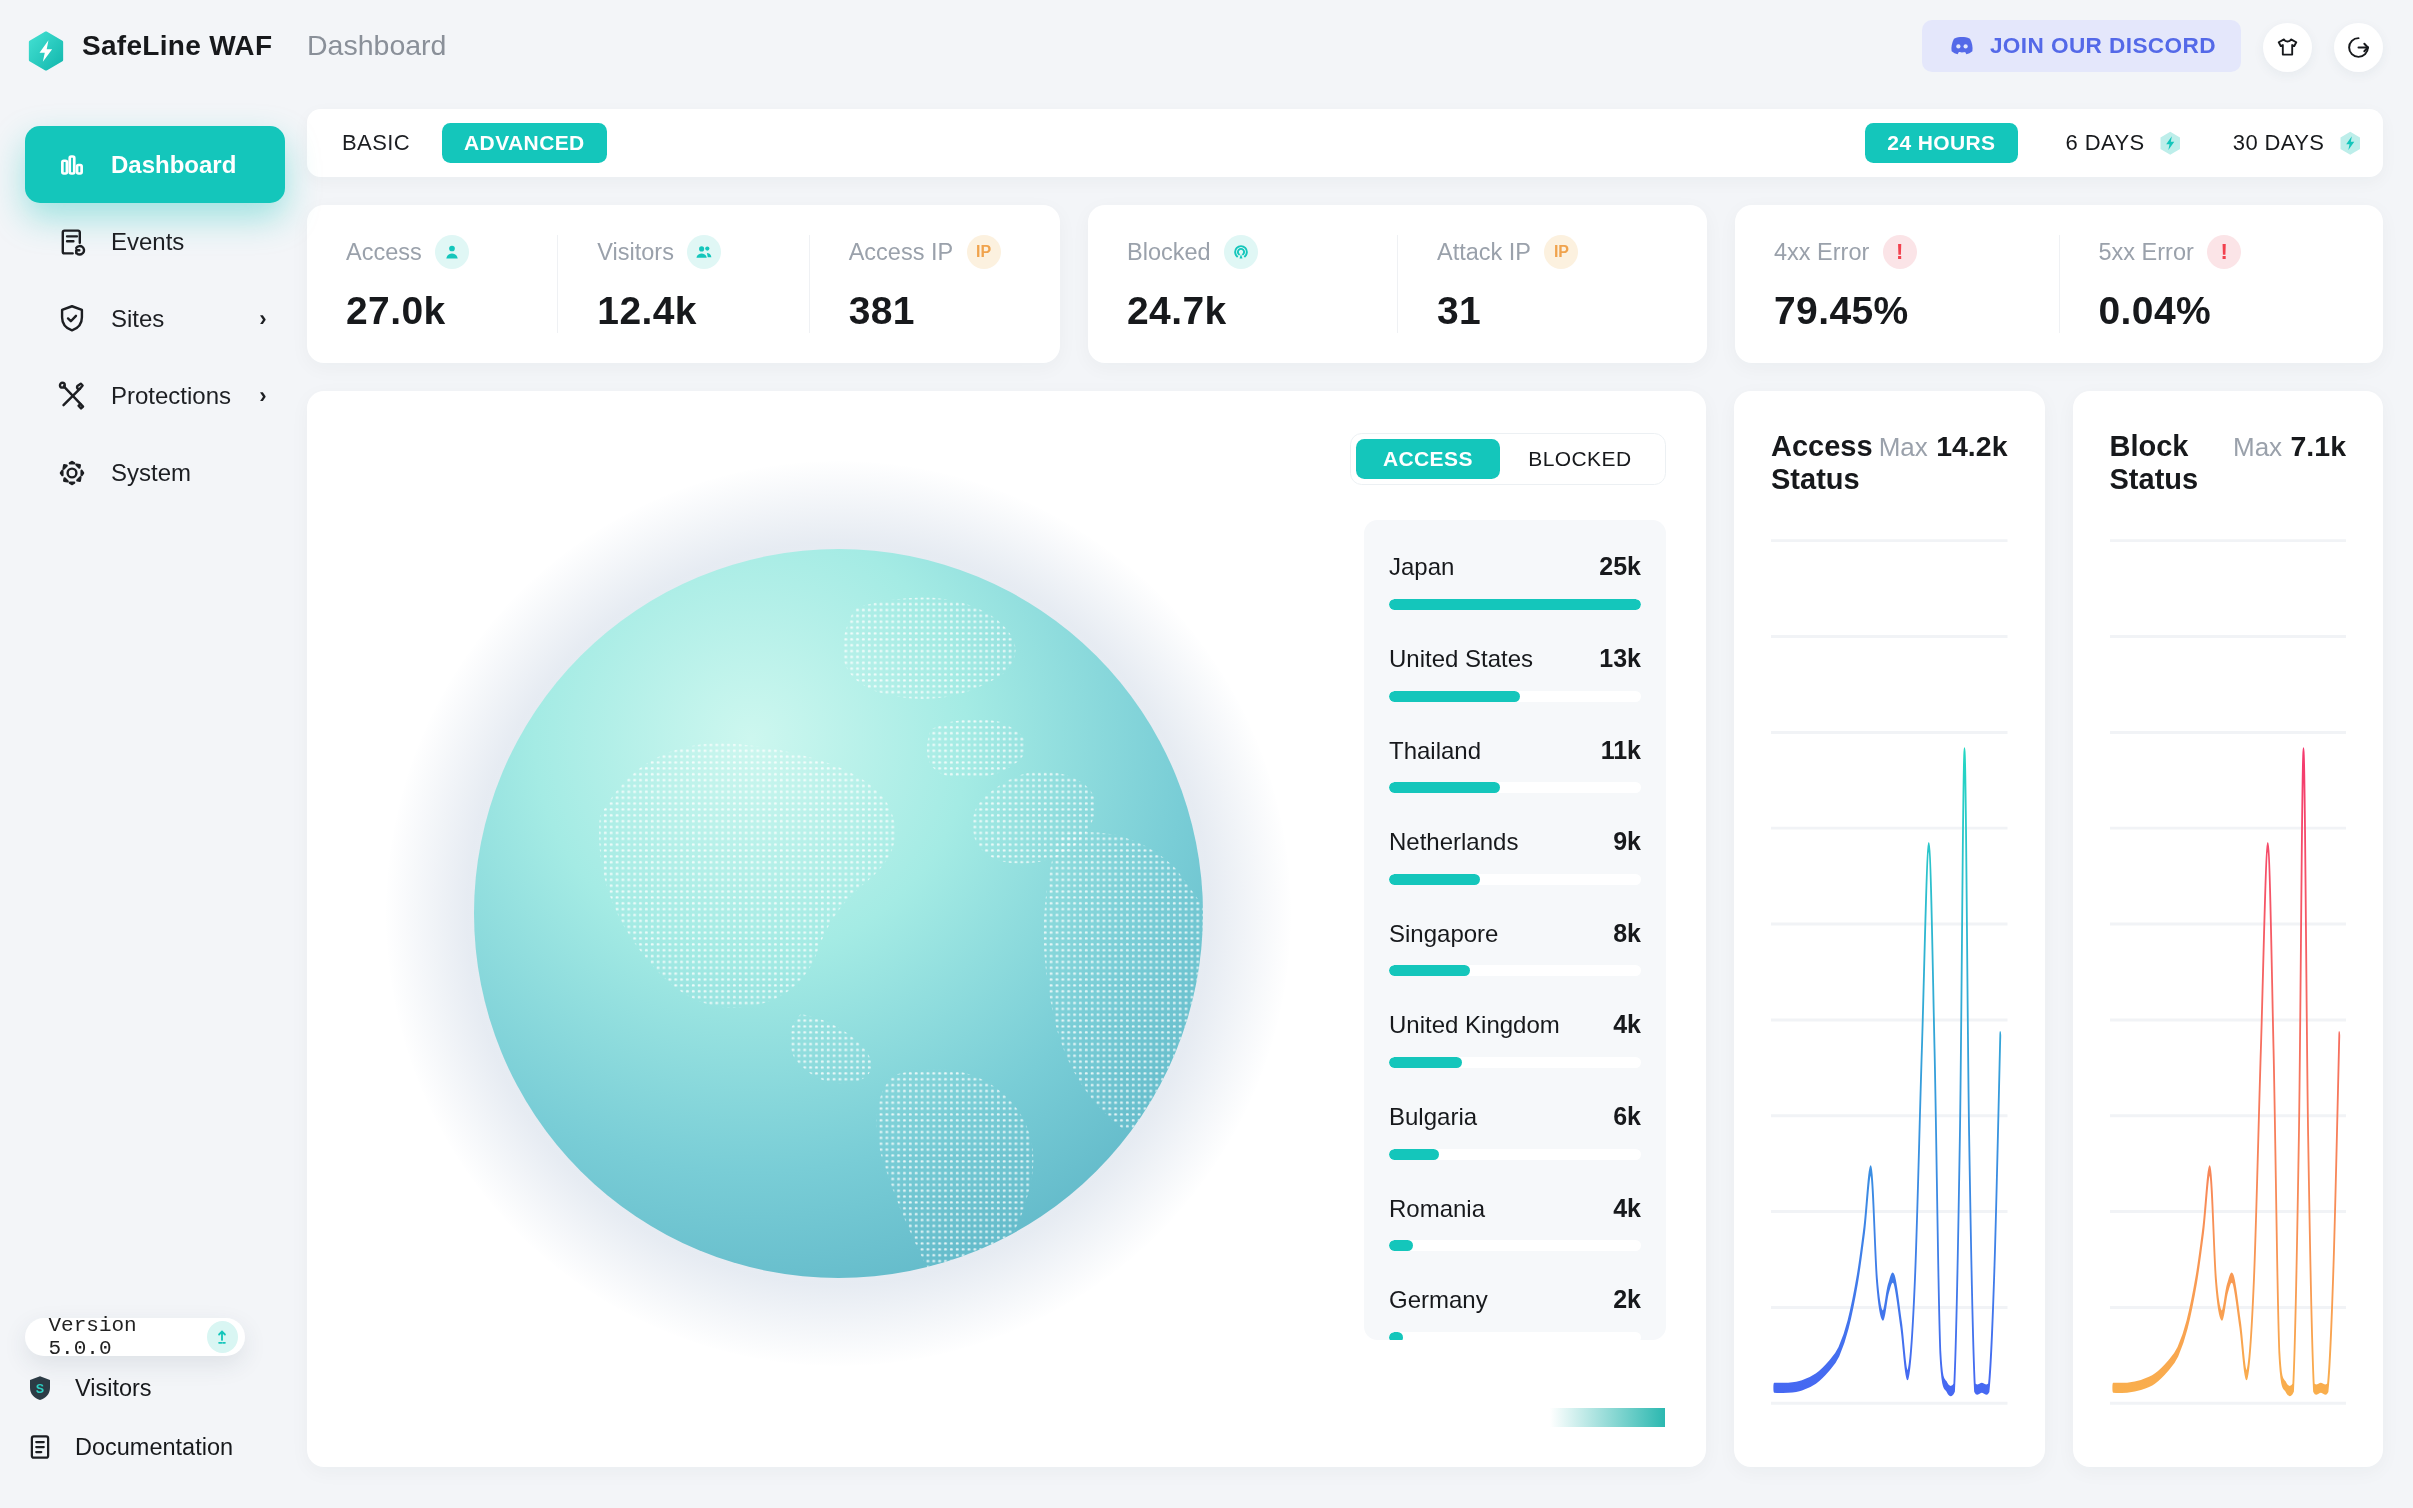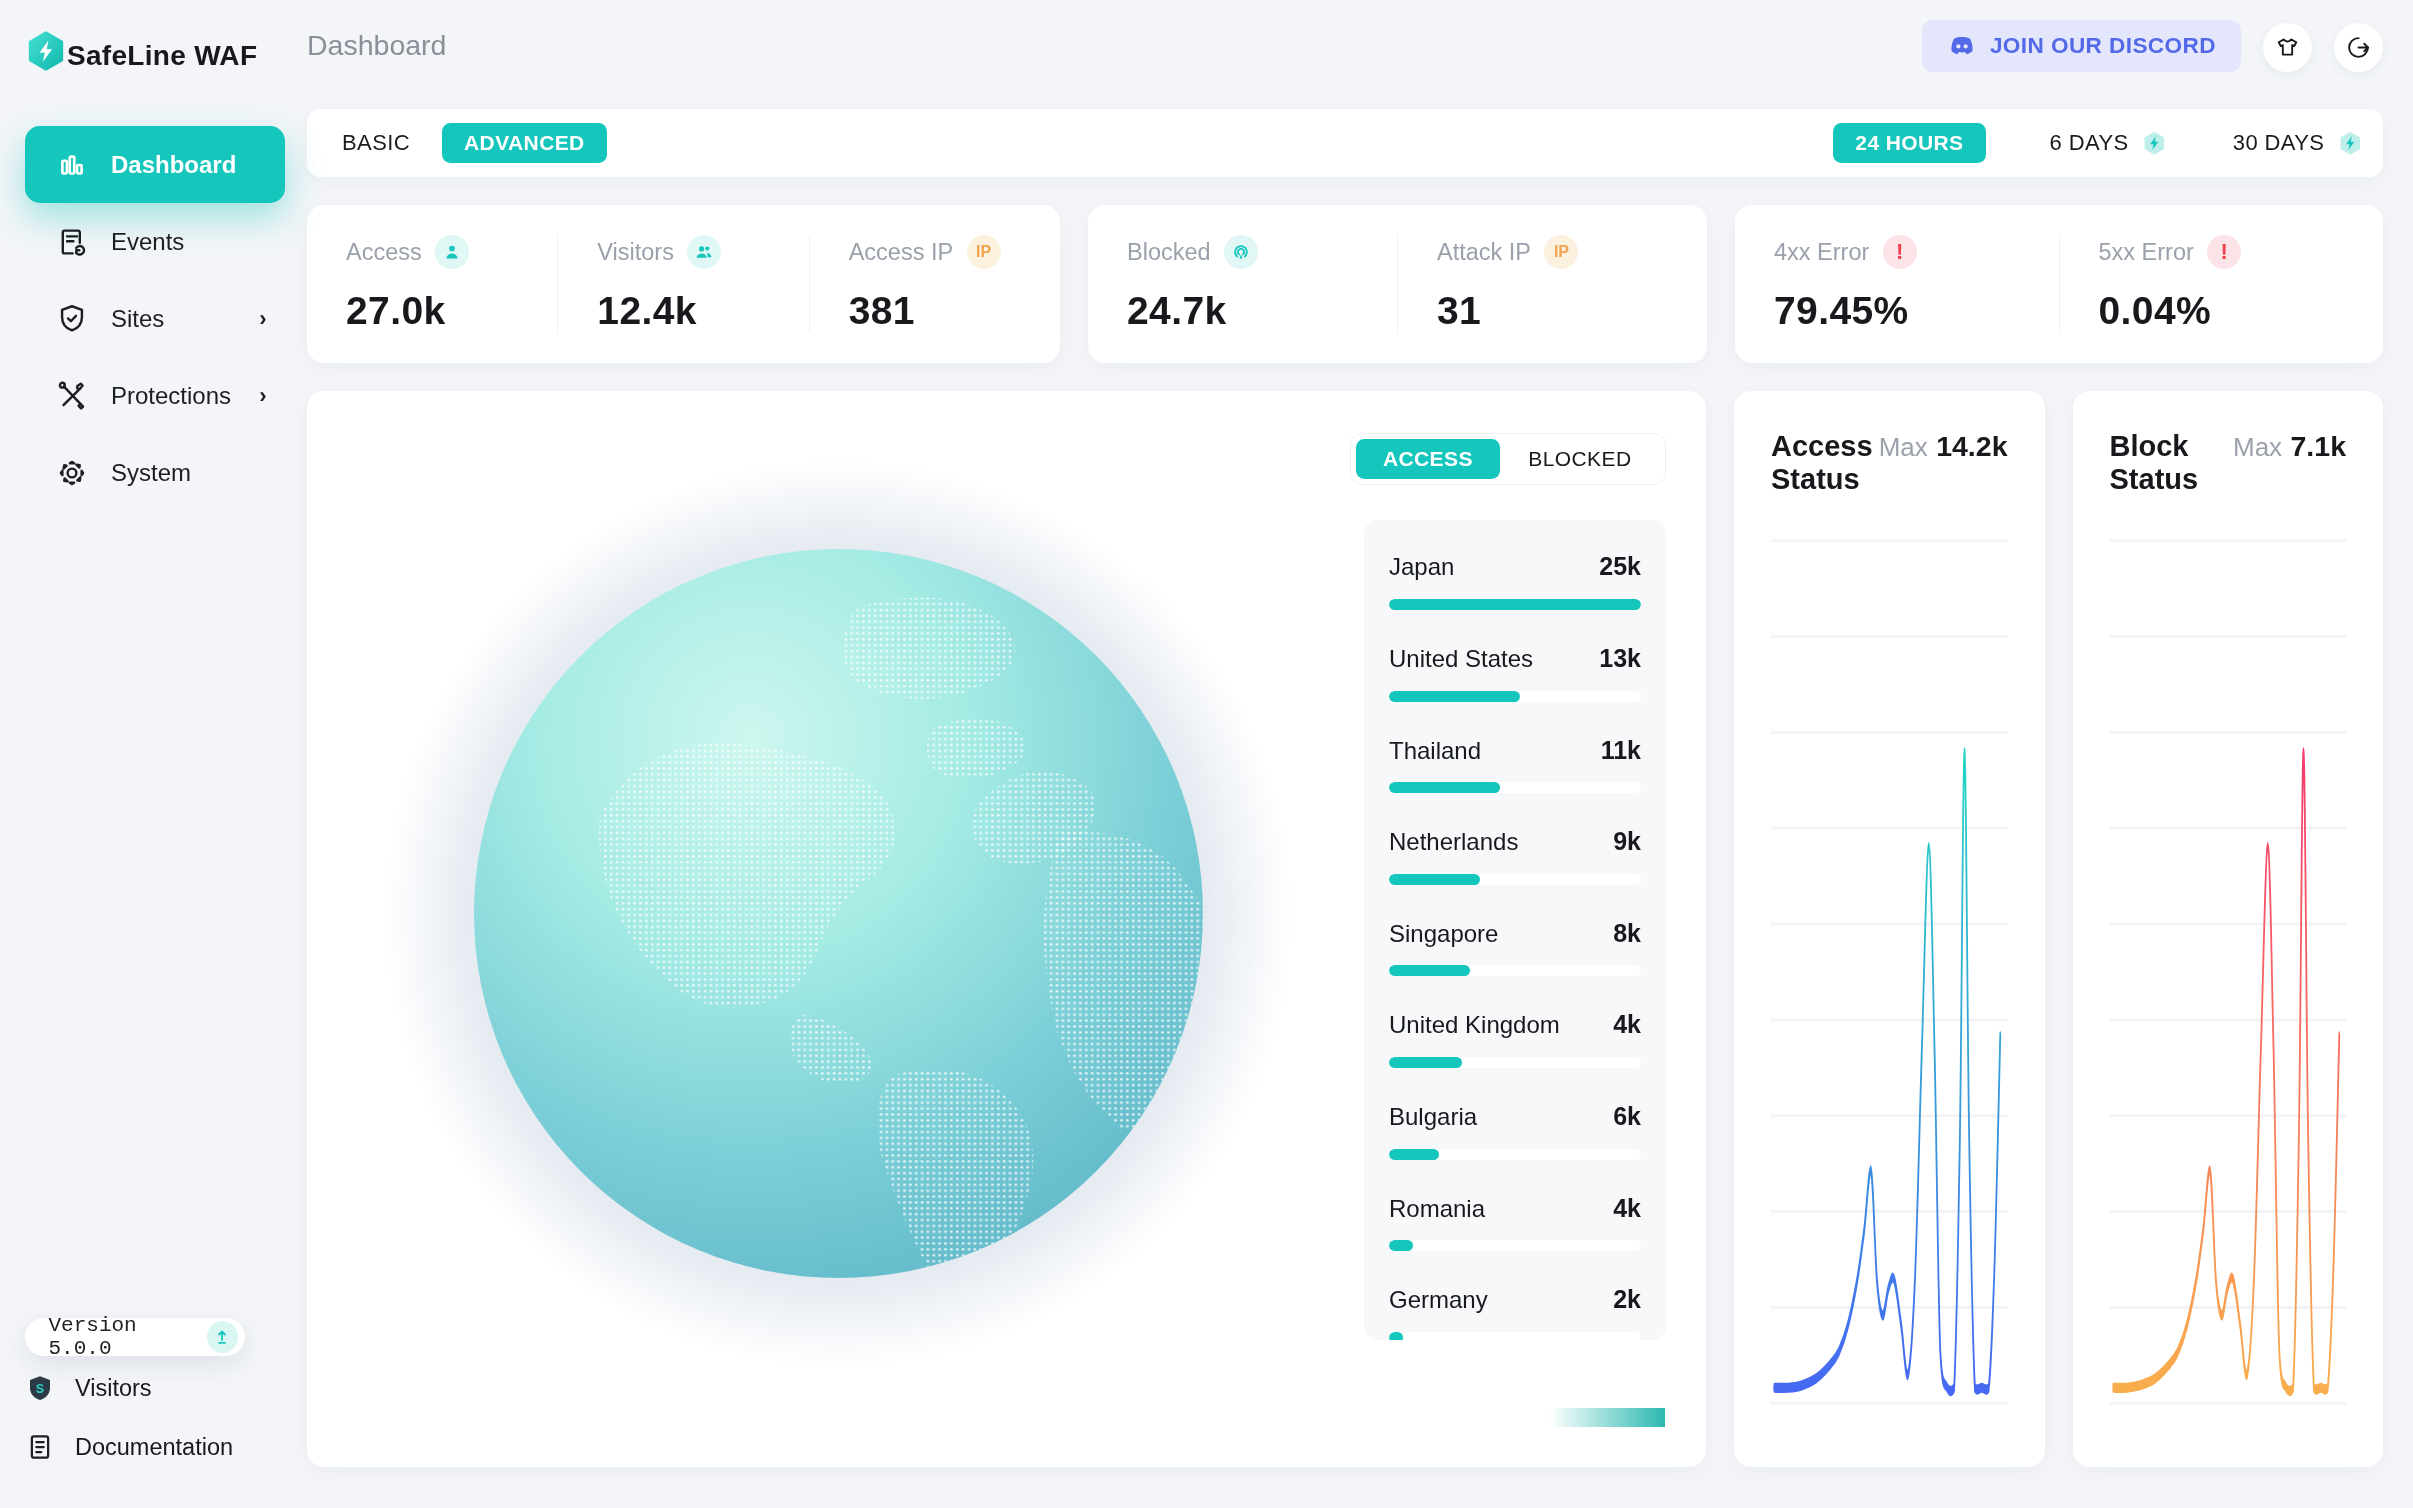--- a/index.html
+++ b/index.html
@@ -5,21 +5,21 @@
   * { margin:0; padding:0; box-sizing:border-box; }
   html,body { width:2413px; height:1508px; overflow:hidden; }
   body {
     font-family:"Liberation Sans", sans-serif;
     background:#f3f5f8;
     color:#17191c;
     display:flex;
   }
   
   .sidebar{ width:285px; flex:0 0 285px; position:relative; padding:30px 0 0 25px; }
-  .logo-row{ display:flex; align-items:flex-end; margin-bottom:54px; }
+  .logo-row{ display:flex; align-items:flex-start; gap:15px; margin-bottom:54px; }
   .logo-row svg{ width:42px; height:42px; }
   .logo-text{ font-size:28px; font-weight:700; letter-spacing:0.3px; }
   .nav{ display:flex; flex-direction:column; }
   .nav-item{ height:77px; display:flex; align-items:center; gap:22px; padding:0 18.4px 0 30px; border-radius:15px; font-size:24px; color:#1c1e22; cursor:pointer; }
   .nav-item svg{ width:34px; height:34px; flex:0 0 34px; }
   .nav-item .grow{ flex:1; }
   .nav-item.active{ background:#14c6bb; color:#fff; font-weight:700; box-shadow:0 15px 34px rgba(20,198,187,.38); }
   .chev{ font-size:22px; color:#1c1e22; font-weight:700; }
   .side-bottom{ position:absolute; left:25px; bottom:35px; width:235px; }
   .version-pill{ display:flex; align-items:center; justify-content:space-between; background:#fff; border-radius:23.5px; height:38px; padding:0 7.5px 0 23.5px; box-shadow:0 8.4px 25px rgba(40,60,80,.10); cursor:pointer; width:220px; }
@@ -36,21 +36,21 @@
   .header-right{ margin-left:auto; display:flex; align-items:flex-end; gap:22px; }
   .discord-btn{ display:flex; align-items:center; gap:13.4px; background:#e4e7fb; color:#5469e8; font-weight:700; font-size:22.6px; height:52px; padding:0 25px; border-radius:10px; cursor:pointer; letter-spacing:0.4px; }
   .discord-btn svg{ width:30px; height:30px; }
   .circle-btn{ width:49px; height:49px; border-radius:50%; background:#fff; display:flex; align-items:center; justify-content:center; cursor:pointer; box-shadow:0 3.4px 11.7px rgba(40,60,80,.06); }
   .circle-btn svg{ width:25px; height:25px; }
   
   .toolbar{ margin-top:18.4px; background:#fff; border-radius:13.4px; height:68px; display:flex; align-items:center; padding:0 18.4px 0 35px; box-shadow:0 5px 17px rgba(35,46,60,.04); }
   .mode-tab{ font-size:22px; letter-spacing:0.4px; color:#1c1e22; cursor:pointer; }
   .pill{ background:#14c6bb; color:#fff; font-weight:700; border-radius:8.4px; height:40px; display:flex; align-items:center; padding:0 22px; font-size:21px; letter-spacing:0.4px; cursor:pointer; }
   .toolbar .pill.adv{ margin-left:32px; }
-  .range{ margin-left:auto; display:flex; align-items:center; gap:64px; }
+  .range{ margin-left:auto; display:flex; align-items:center; gap:48px; }
   .range-tab{ display:flex; align-items:center; gap:11.7px; font-size:22px; letter-spacing:0.4px; cursor:pointer; }
   .range-tab svg{ width:28.5px; height:28.5px; }
   
   .stats-row{ margin-top:28px; display:flex; gap:28px; }
   .card{ background:#fff; border-radius:17px; box-shadow:0 5px 20px rgba(35,46,60,.04); }
   .stat-card{ height:158px; display:flex; align-items:center; padding:25px 0; }
   .stat-col{ flex:1; padding:0 39px; }
   .stat-col + .stat-col{ border-left:1.7px solid #eff1f4; }
   .stat-label-row{ display:flex; align-items:center; gap:13.4px; }
   .stat-label{ font-size:23.5px; color:#9aa1ab; }

